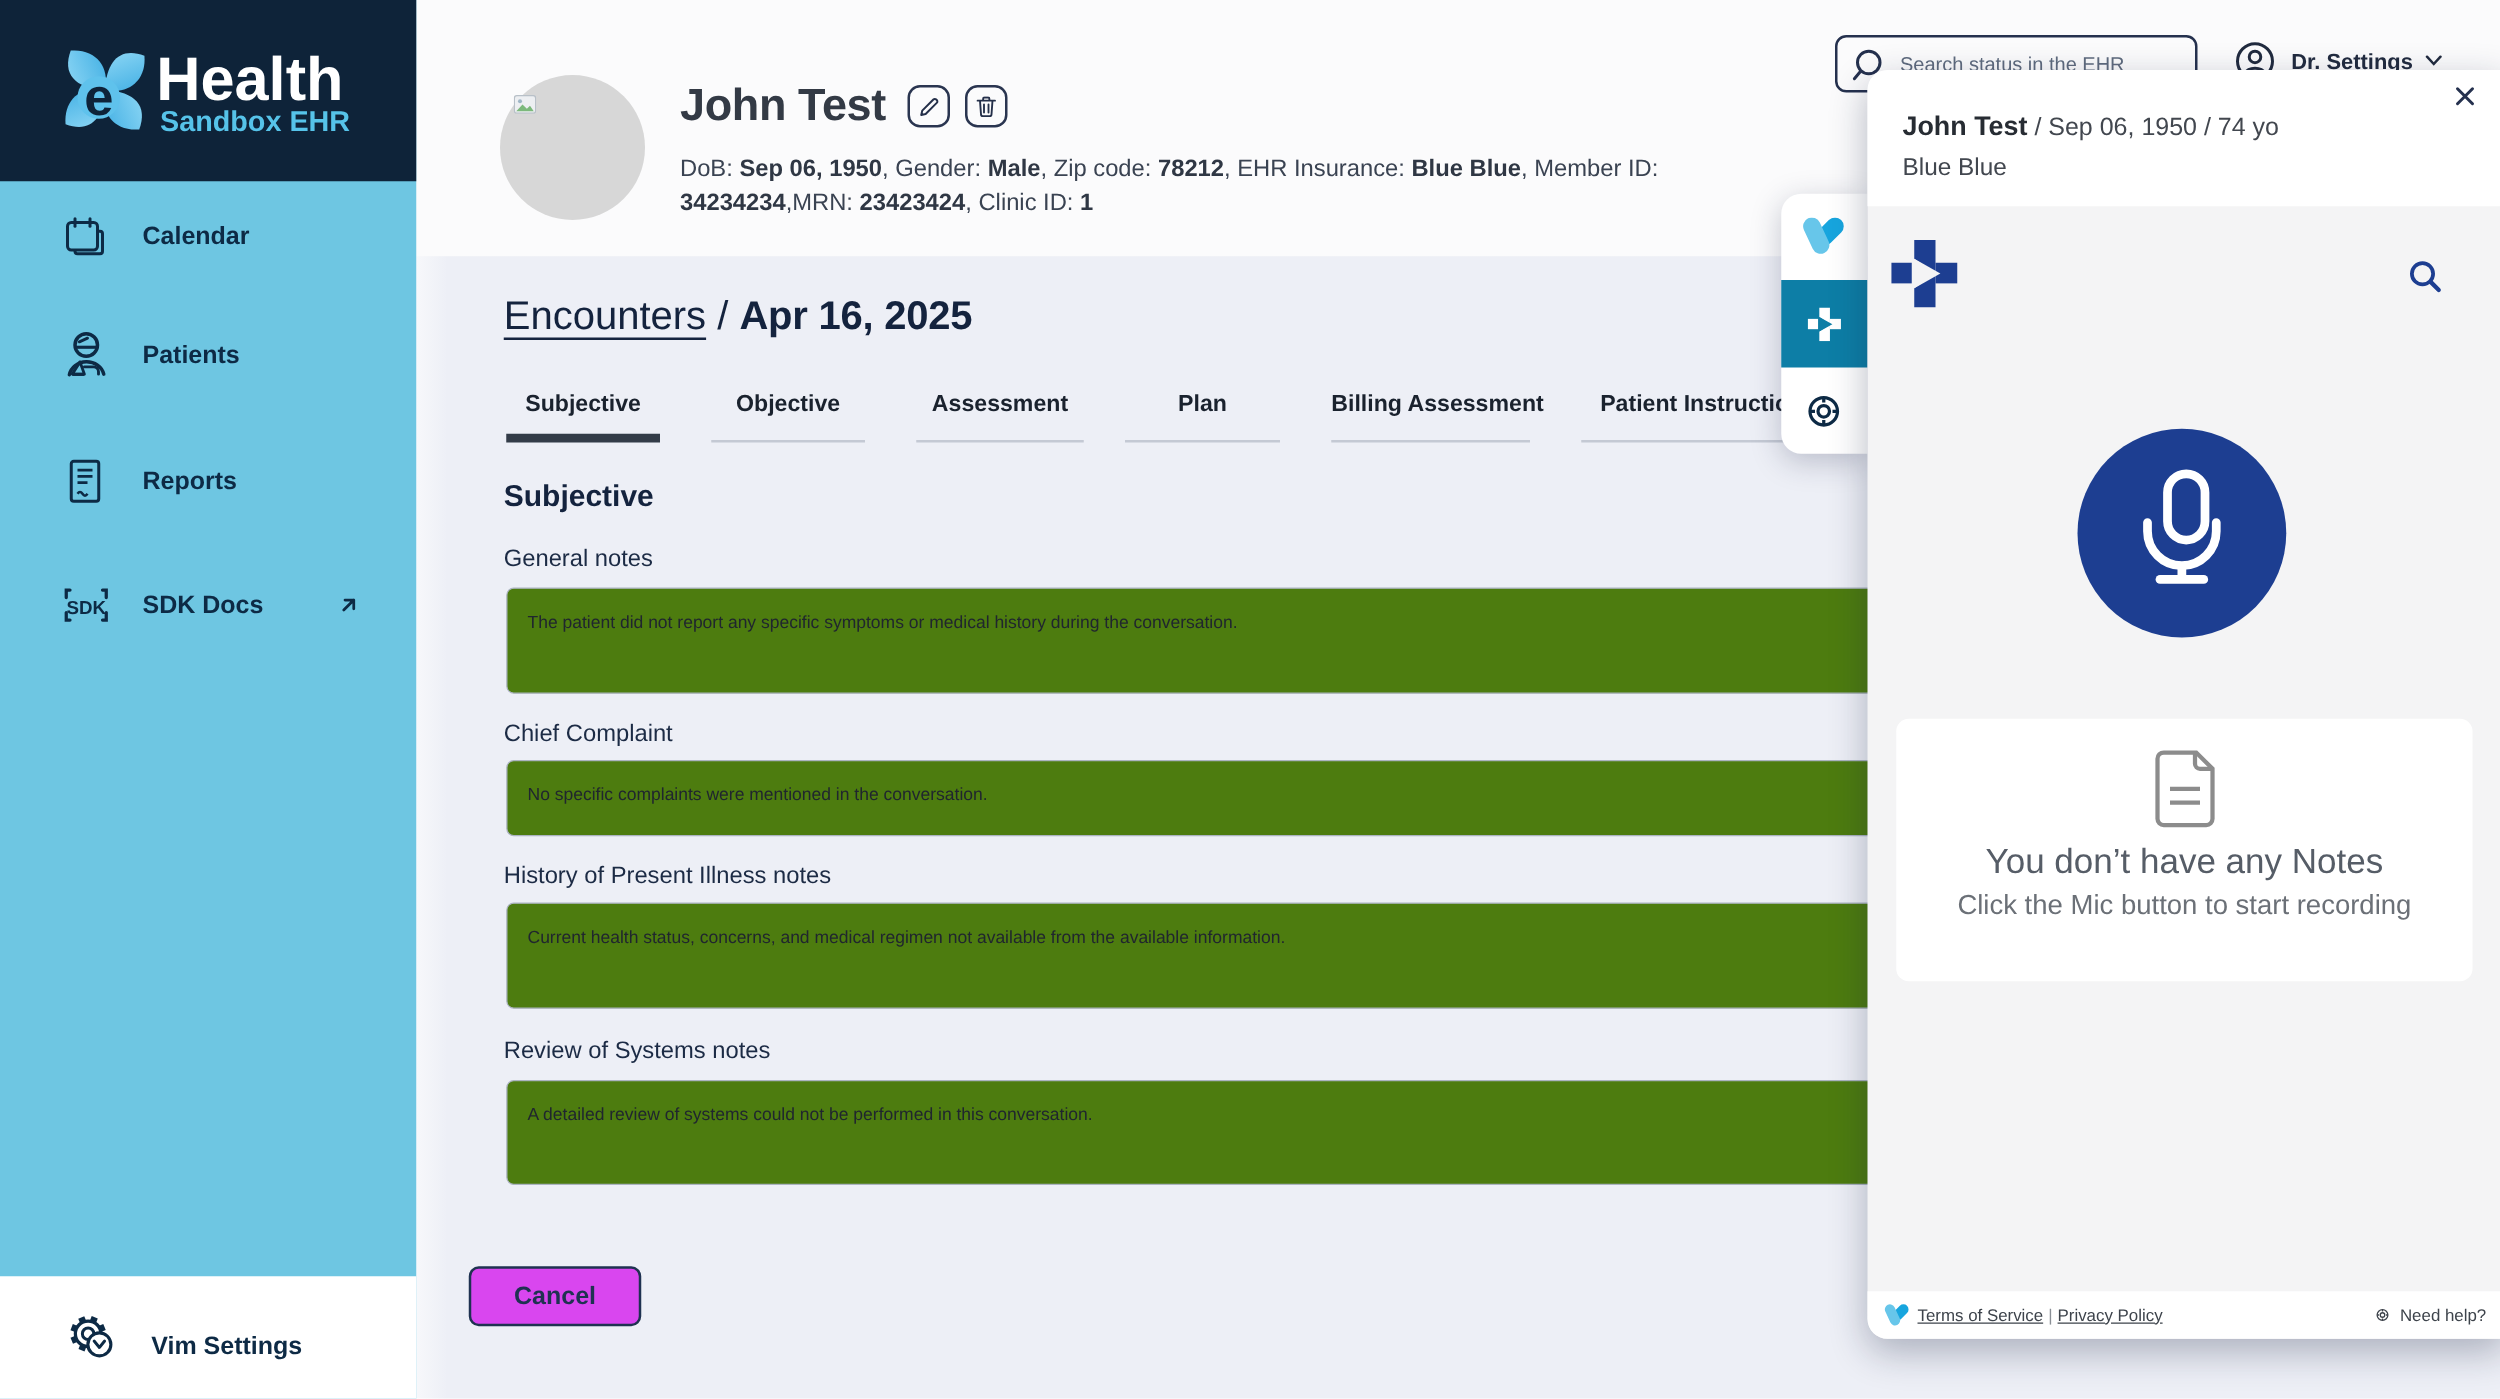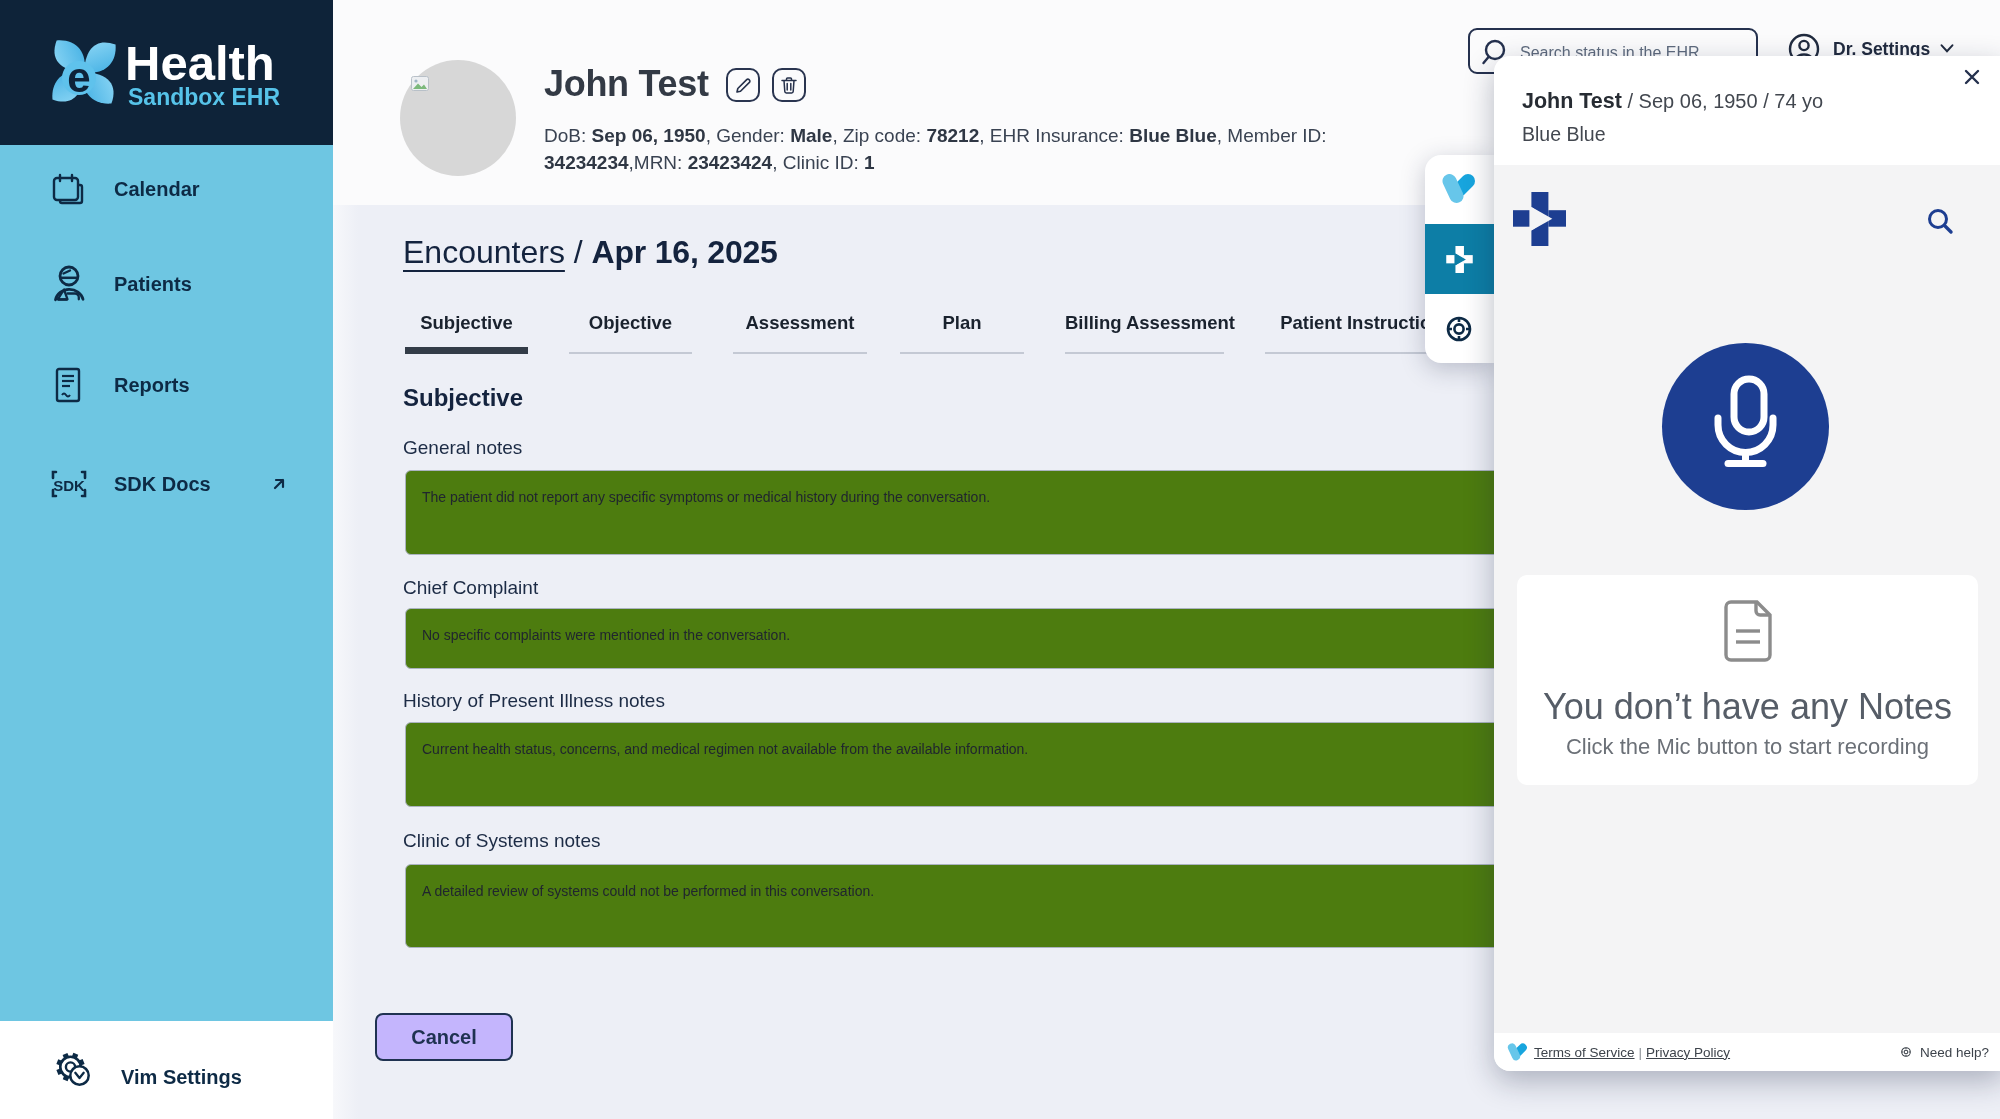--- a/index.html
+++ b/index.html
@@ -35,21 +35,21 @@
   .crumbs a { color:#14233E; text-decoration:underline; text-underline-offset:7px; text-decoration-thickness:1.5px; }
   .crumbs b { letter-spacing:-0.2px; }
   .tabs { left:405px; top:312px; display:flex; gap:41px; }
   .tab { white-space:nowrap; font-size:18.5px; font-weight:bold; color:#1A222E; text-align:center;
          padding-bottom:17px; border-bottom:2px solid #C4C9D4; }
   .tab.on { border-bottom:7px solid #333C48; padding-bottom:13px; }
   .sect { left:403px; top:384px; font-size:24px; font-weight:bold; color:#14233E; }
   .flabel { left:403px; font-size:19px; color:#1C2B45; }
   .fbox { left:405px; width:1552px; background:#4d7c0f; border:1.5px solid #ABB3C0; border-radius:6px;
           font-size:14px; color:#20262E; padding:14px 16px; line-height:25px; }
-  .cancel { left:375px; top:1013px; width:138px; height:48px; background:#c4b5fd;
+  .cancel { left:375px; top:1013px; width:138px; height:48px; background:#d946ef;
             border:2px solid #1F3251; border-radius:8px; color:#1F3251;
             font-size:20px; font-weight:bold; display:flex; align-items:center; justify-content:center; }
 
   
   .tb { left:1425px; top:155px; width:69px; height:208px; background:#fff;
         border-radius:16px 0 0 16px; box-shadow:0 6px 24px rgba(30,40,70,.25); }
   .tb-teal { position:absolute; left:0; top:69px; width:69px; height:70px; background:#0D7EA6;
              display:flex; align-items:center; justify-content:center; }
 
   
@@ -57,21 +57,21 @@
         border-radius:16px 0 0 16px; box-shadow:0 10px 30px rgba(20,30,60,.30); }
   .pn-hd { position:absolute; left:0; top:0; width:100%; height:109px; background:#fff;
            border-radius:16px 0 0 0; }
   .pn-name { position:absolute; left:28px; top:33px; font-size:20px; color:#42474F; }
   .pn-name b { font-size:21.5px; color:#272C33; }
   .pn-ins { position:absolute; left:28px; top:67px; font-size:19.5px; color:#42474F; }
   .mic { position:absolute; left:168px; top:287px; width:167px; height:167px; border-radius:50%;
          background:#1D3E91; display:flex; align-items:center; justify-content:center; }
   .ncard { position:absolute; left:23px; top:519px; width:461px; height:210px; background:#fff;
            border-radius:10px; text-align:center; }
-  .nt1 { margin-top:19px; font-size:36px; color:#565D67; }
+  .nt1 { margin-top:5px; font-size:28px; color:#565D67; }
   .nt2 { margin-top:6px; font-size:22px; color:#6B7077; }
   .pn-ft { position:absolute; left:0; top:977px; width:100%; height:38px; background:#fff;
            border-radius:0 0 0 16px; display:flex; align-items:center; font-size:13.5px; color:#3D434B; }
 </style>
 </head>
 <body>
 
 <div class="abs hd"></div>
 <div class="abs avatar"></div>
 <svg class="abs" style="left:411px;top:76px" width="18" height="15" viewBox="0 0 18 15">
@@ -118,21 +118,21 @@
   <div class="tab" style="width:159px;">Billing Assessment</div>
   <div class="tab" style="width:203px;">Patient Instructions</div>
 </div>
 <div class="abs sect">Subjective</div>
 <div class="abs flabel" style="top:437px;">General notes</div>
 <div class="abs fbox" style="top:470px; height:85px;">The patient did not report any specific symptoms or medical history during the conversation.</div>
 <div class="abs flabel" style="top:577px;">Chief Complaint</div>
 <div class="abs fbox" style="top:608px; height:61px;">No specific complaints were mentioned in the conversation.</div>
 <div class="abs flabel" style="top:690px;">History of Present Illness notes</div>
 <div class="abs fbox" style="top:722px; height:85px;">Current health status, concerns, and medical regimen not available from the available information.</div>
-<div class="abs flabel" style="top:830px;">Clinic of Systems notes</div>
+<div class="abs flabel" style="top:830px;">Review of Systems notes</div>
 <div class="abs fbox" style="top:864px; height:84px;">A detailed review of systems could not be performed in this conversation.</div>
 <div class="abs cancel">Cancel</div>
 
 <div class="abs sb"></div>
 <div class="abs sb-top"></div>
 <div class="abs sb-item" style="top:169px;">
   <svg width="40" height="40" viewBox="0 0 40 40">
       <rect x="6" y="9" width="24" height="22" rx="3" fill="none" stroke="#0D2A45" stroke-width="2.4"></rect>
       <line x1="12" y1="6" x2="12" y2="12" stroke="#0D2A45" stroke-width="2.4" stroke-linecap="round"></line>
       <line x1="24" y1="6" x2="24" y2="12" stroke="#0D2A45" stroke-width="2.4" stroke-linecap="round"></line>

